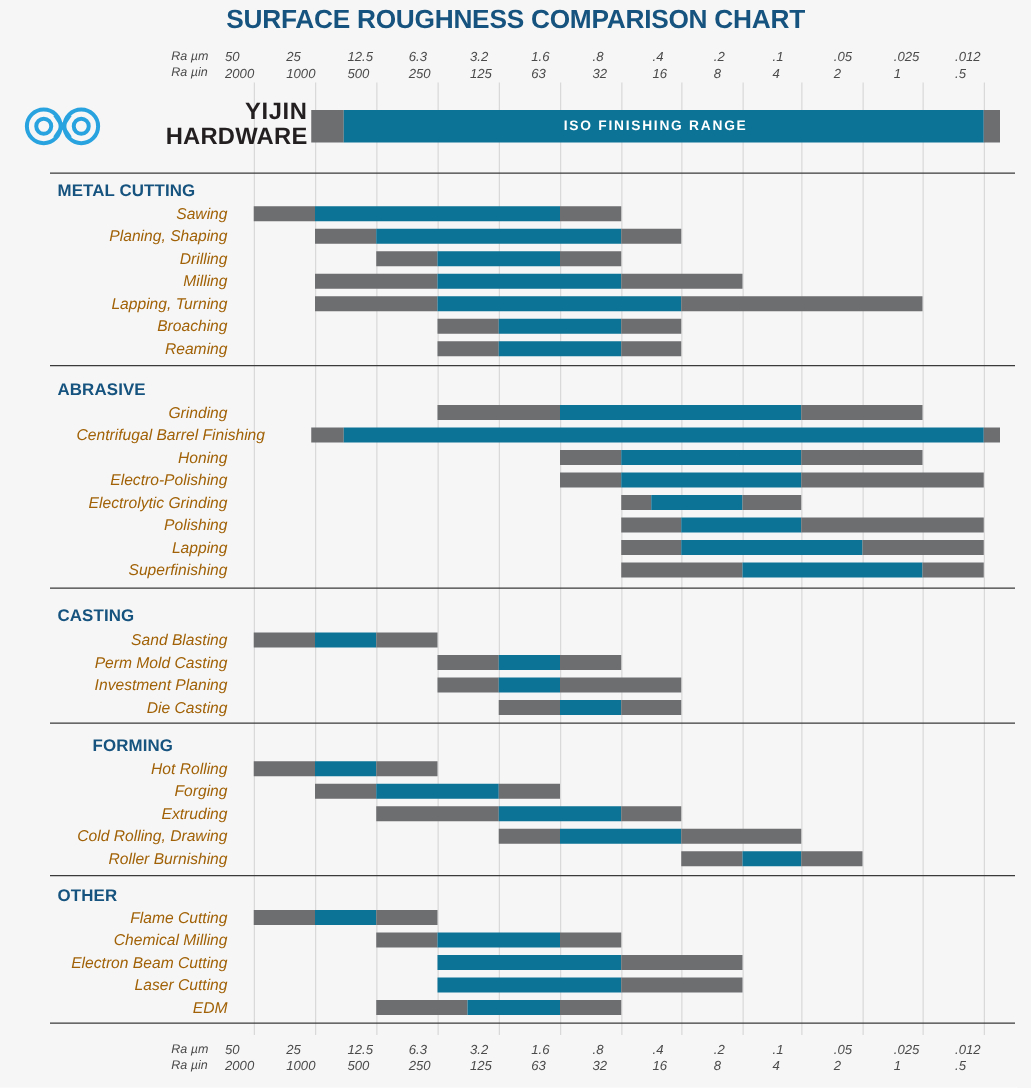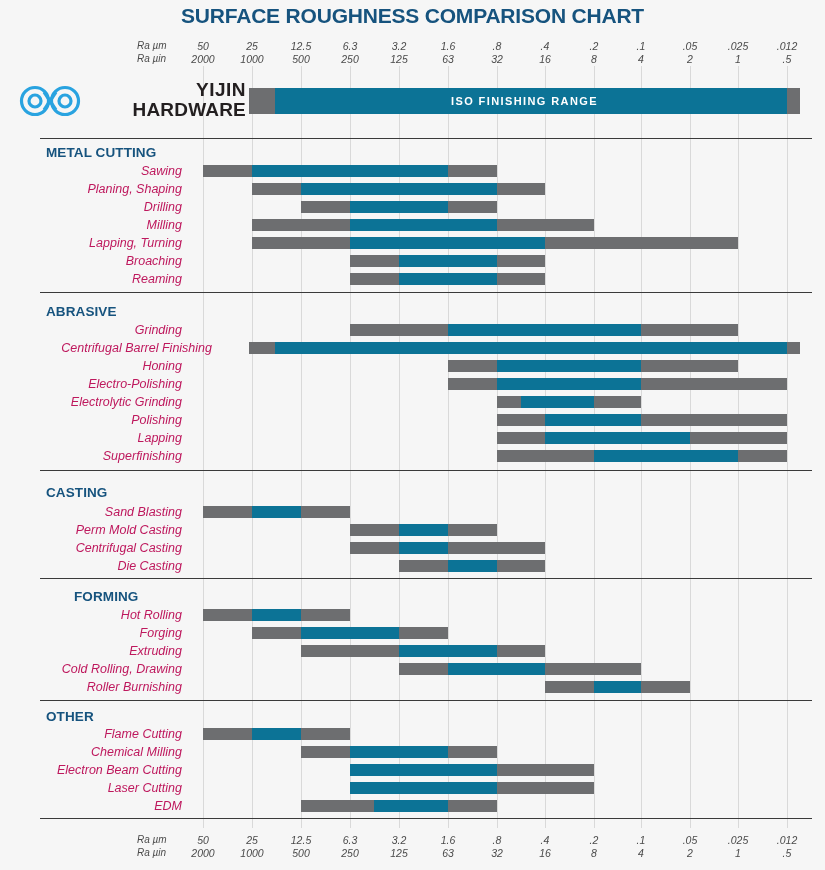--- a/index.html
+++ b/index.html
@@ -50,21 +50,20 @@
     width: 60px;
     text-align: left;
     font-size: 10px;
     font-style: italic;
     color: #4a4a4a;
   }
   .axis-tick {
     position: absolute;
     width: 46px;
     margin-left: -23px;
-    text-align: center;
     font-size: 10.5px;
     color: #4a4a4a;
     white-space: nowrap;
   }
   
   .gridline {
     position: absolute;
     width: 1px;
     background: #d9d9d9;
   }
@@ -125,21 +124,21 @@
     height: 16px;
     white-space: nowrap;
   }
   
   .row-label {
     position: absolute;
     left: 0; width: 182px;
     text-align: right;
     font-size: 12.5px;
     font-style: italic;
-    color: #be185d;
+    color: #a16207;
     height: 16px;
     line-height: 16px;
     white-space: nowrap;
     font-family: "Liberation Sans", sans-serif;
   }
   
   .bar-seg {
     position: absolute;
     height: 12px;
   }
@@ -299,21 +298,21 @@
       <div class="divider" style="top: 470px; background: rgb(58, 58, 58);"></div>
       <div class="section-header" style="top: 485px; color: rgb(22, 83, 126);">CASTING</div>
       <div class="row-label" style="top: 504px;">Sand Blasting</div>
       <div class="bar-seg seg-gray" style="left: 203px; width: 49px; top: 506px; background: rgb(109, 110, 112);"></div>
       <div class="bar-seg seg-blue" style="left: 252px; width: 49px; top: 506px; background: rgb(12, 115, 150);"></div>
       <div class="bar-seg seg-gray" style="left: 301px; width: 49px; top: 506px; background: rgb(109, 110, 112);"></div>
       <div class="row-label" style="top: 522px;">Perm Mold Casting</div>
       <div class="bar-seg seg-gray" style="left: 350px; width: 49px; top: 524px; background: rgb(109, 110, 112);"></div>
       <div class="bar-seg seg-blue" style="left: 399px; width: 49px; top: 524px; background: rgb(12, 115, 150);"></div>
       <div class="bar-seg seg-gray" style="left: 448px; width: 49px; top: 524px; background: rgb(109, 110, 112);"></div>
-      <div class="row-label" style="top: 540px;">Centrifugal Casting</div>
+      <div class="row-label" style="top: 540px;">Investment Planing</div>
       <div class="bar-seg seg-gray" style="left: 350px; width: 49px; top: 542px; background: rgb(109, 110, 112);"></div>
       <div class="bar-seg seg-blue" style="left: 399px; width: 49px; top: 542px; background: rgb(12, 115, 150);"></div>
       <div class="bar-seg seg-gray" style="left: 448px; width: 97px; top: 542px; background: rgb(109, 110, 112);"></div>
       <div class="row-label" style="top: 558px;">Die Casting</div>
       <div class="bar-seg seg-gray" style="left: 399px; width: 49px; top: 560px; background: rgb(109, 110, 112);"></div>
       <div class="bar-seg seg-blue" style="left: 448px; width: 49px; top: 560px; background: rgb(12, 115, 150);"></div>
       <div class="bar-seg seg-gray" style="left: 497px; width: 48px; top: 560px; background: rgb(109, 110, 112);"></div>
       <div class="divider" style="top: 578px; background: rgb(58, 58, 58);"></div>
       <div class="section-header" style="top: 589px; color: rgb(22, 83, 126); margin-left: 28px;">FORMING</div>
       <div class="row-label" style="top: 607px;">Hot Rolling</div>

